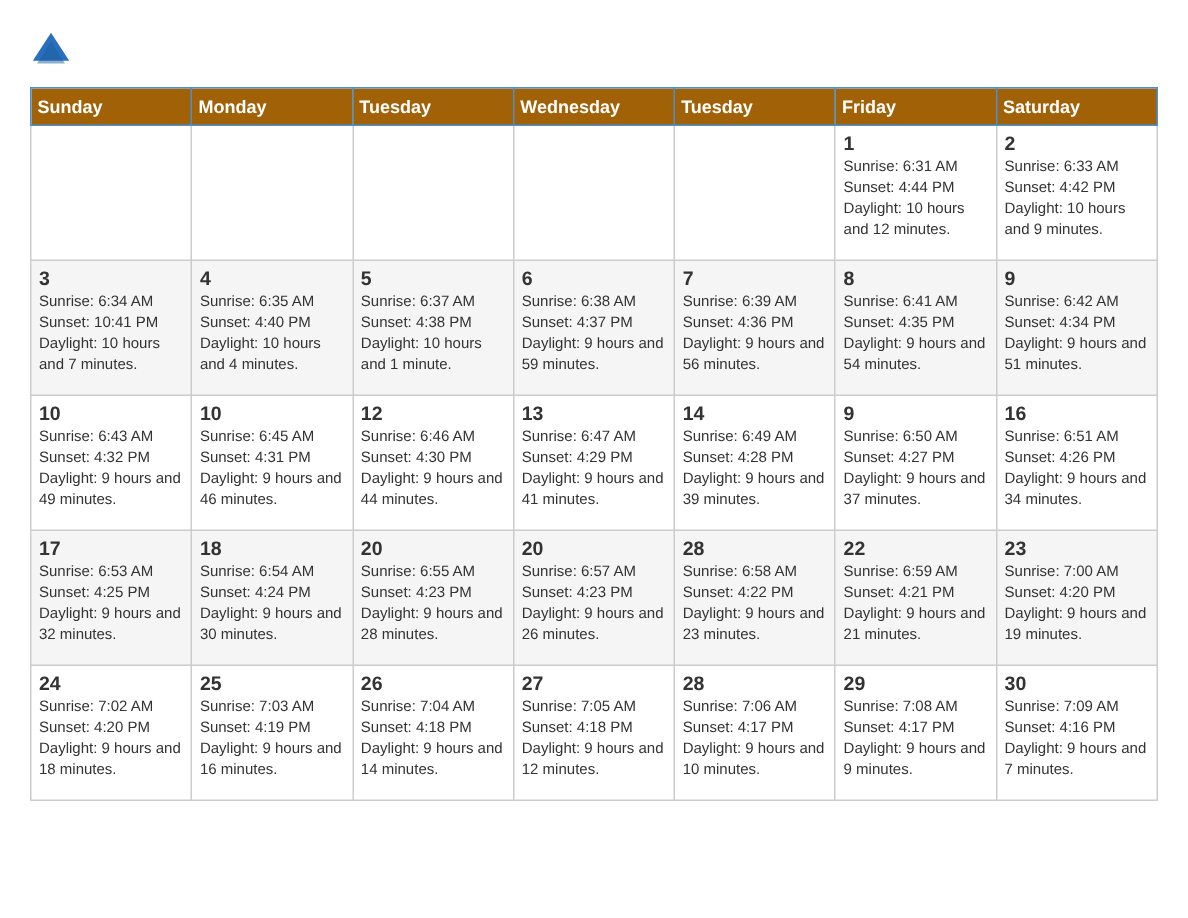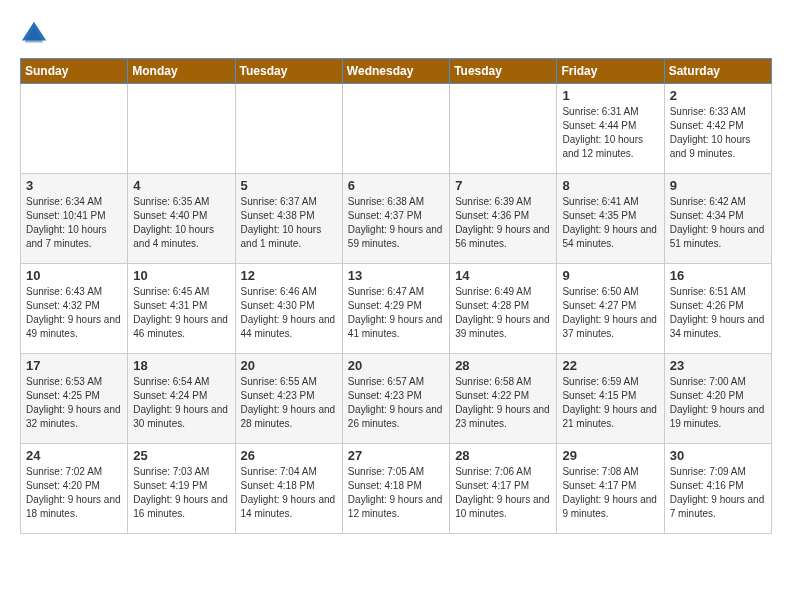--- a/index.html
+++ b/index.html
@@ -251,21 +251,21 @@
         </td>
         <td>
           <span class="day-num">28</span>
           <div class="day-info">Sunrise: 6:58 AM
 Sunset: 4:22 PM
 Daylight: 9 hours and 23 minutes.</div>
         </td>
         <td>
           <span class="day-num">22</span>
           <div class="day-info">Sunrise: 6:59 AM
-Sunset: 4:15 PM
+Sunset: 4:21 PM
 Daylight: 9 hours and 21 minutes.</div>
         </td>
         <td>
           <span class="day-num">23</span>
           <div class="day-info">Sunrise: 7:00 AM
 Sunset: 4:20 PM
 Daylight: 9 hours and 19 minutes.</div>
         </td>
       </tr>
       <tr>

